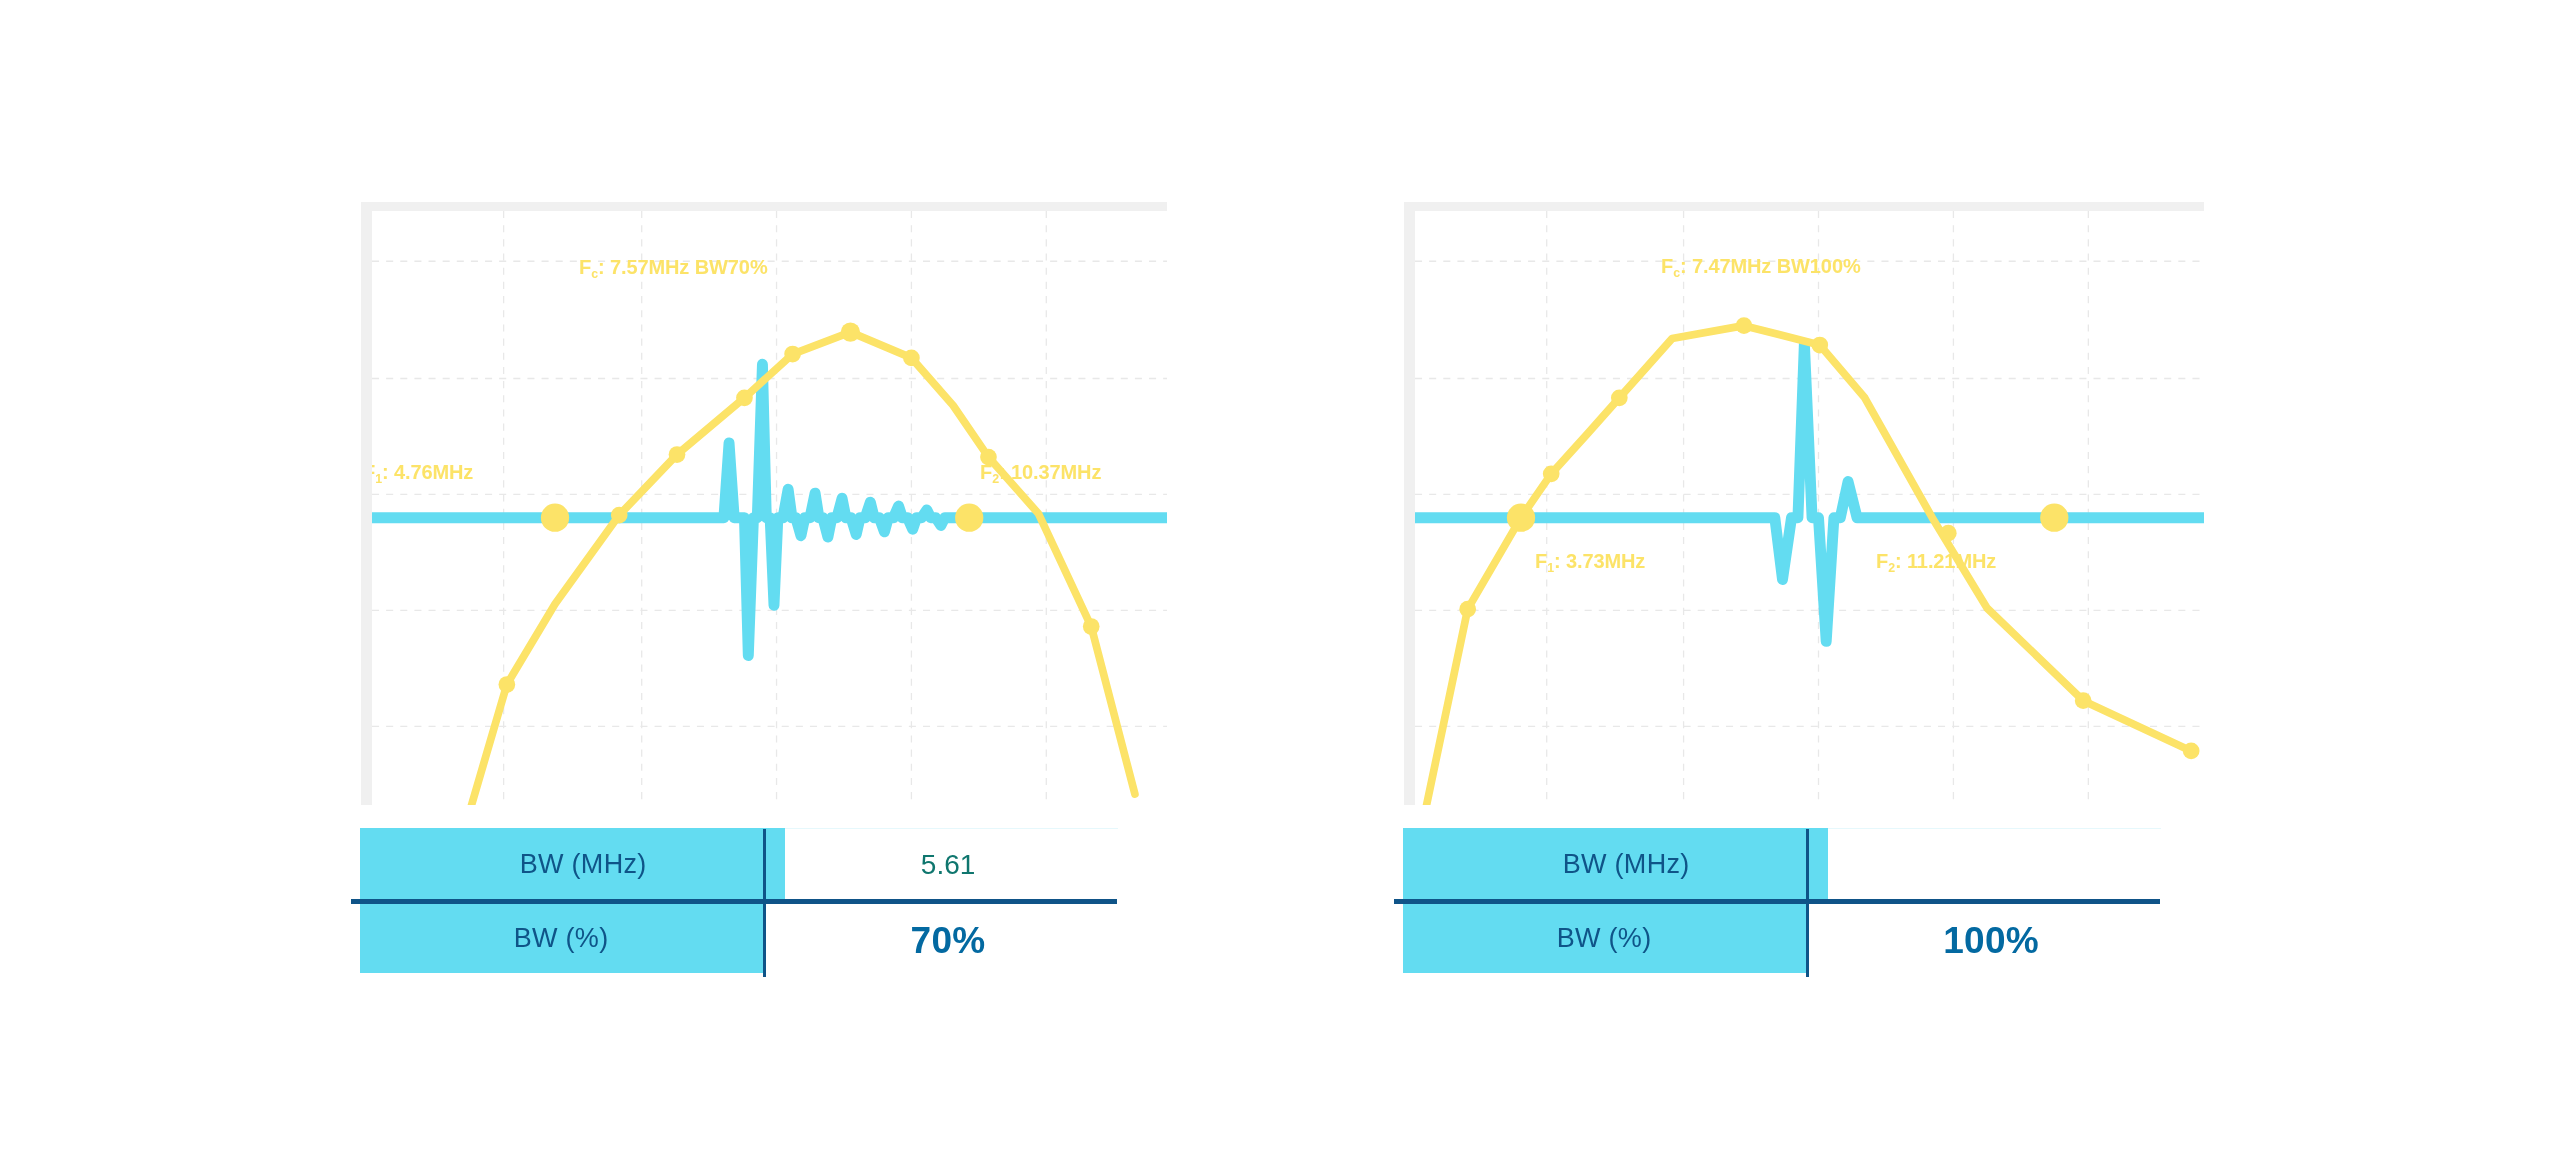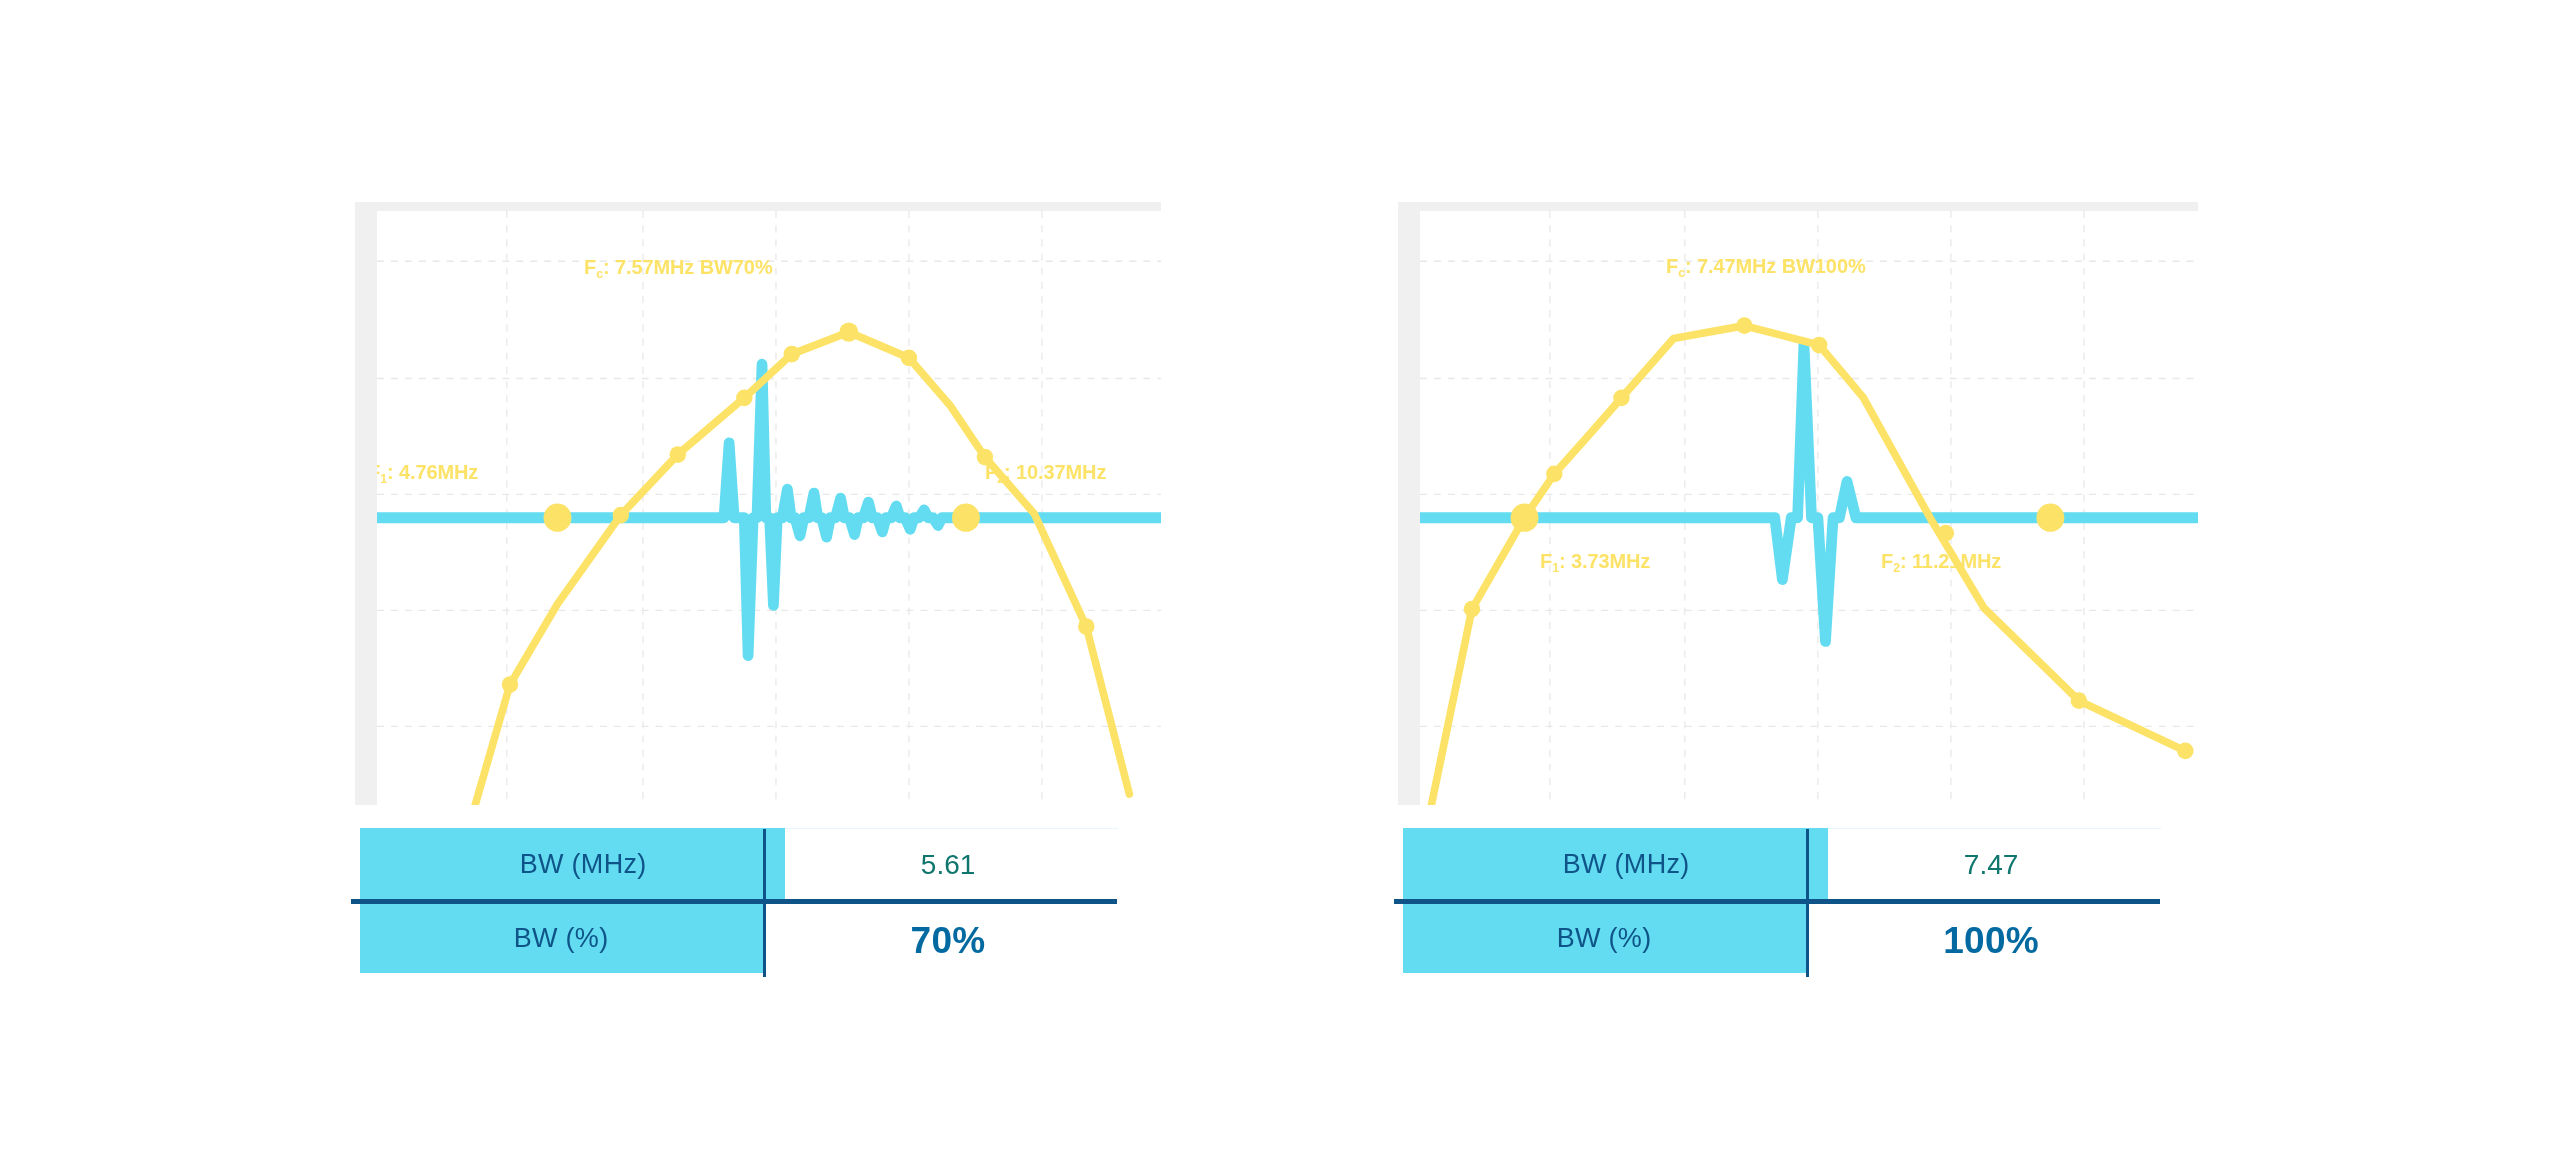--- a/index.html
+++ b/index.html
@@ -28,27 +28,27 @@
     top: 0;
     width: 902px;
     height: 1154px;
   }
   .panel-left  { left: 335px; }
   .panel-right { left: 1378px; }
 
   
   .chart-frame {
     position: absolute;
-    left: 20px;
+    left: 26px;
     top: 202px;
     width: 806px;
     height: 603px;
     background: #f0f0f0;
     box-sizing: border-box;
-    padding: 9px 0 0 22px;
+    padding: 9px 0 0 11px;
   }
   .panel-right .chart-frame { width: 800px; text-align: center; }
 
   .plot {
     position: relative;
     width: 100%;
     height: 100%;
     background: #ffffff;
     overflow: hidden;
   }
@@ -301,23 +301,20 @@
     </div>
 
     <div class="bw-table">
       <div class="tbl-topline"></div>
       <div class="tbl-headcell row0">
           <span>BW (MHz)</span>
         </div>
       <div class="tbl-headcell row1">
           <span>BW (%)</span>
         </div>
-      <div class="tbl-valuecell row0">
-          <span class="val-num">7.47</span>
-        </div>
       <div class="tbl-valuecell row1">
           <span class="val-pct">100%</span>
         </div>
       <div class="tbl-hline"></div>
       <div class="tbl-vline"></div>
     </div>
   </div>
 
 </div>
 

